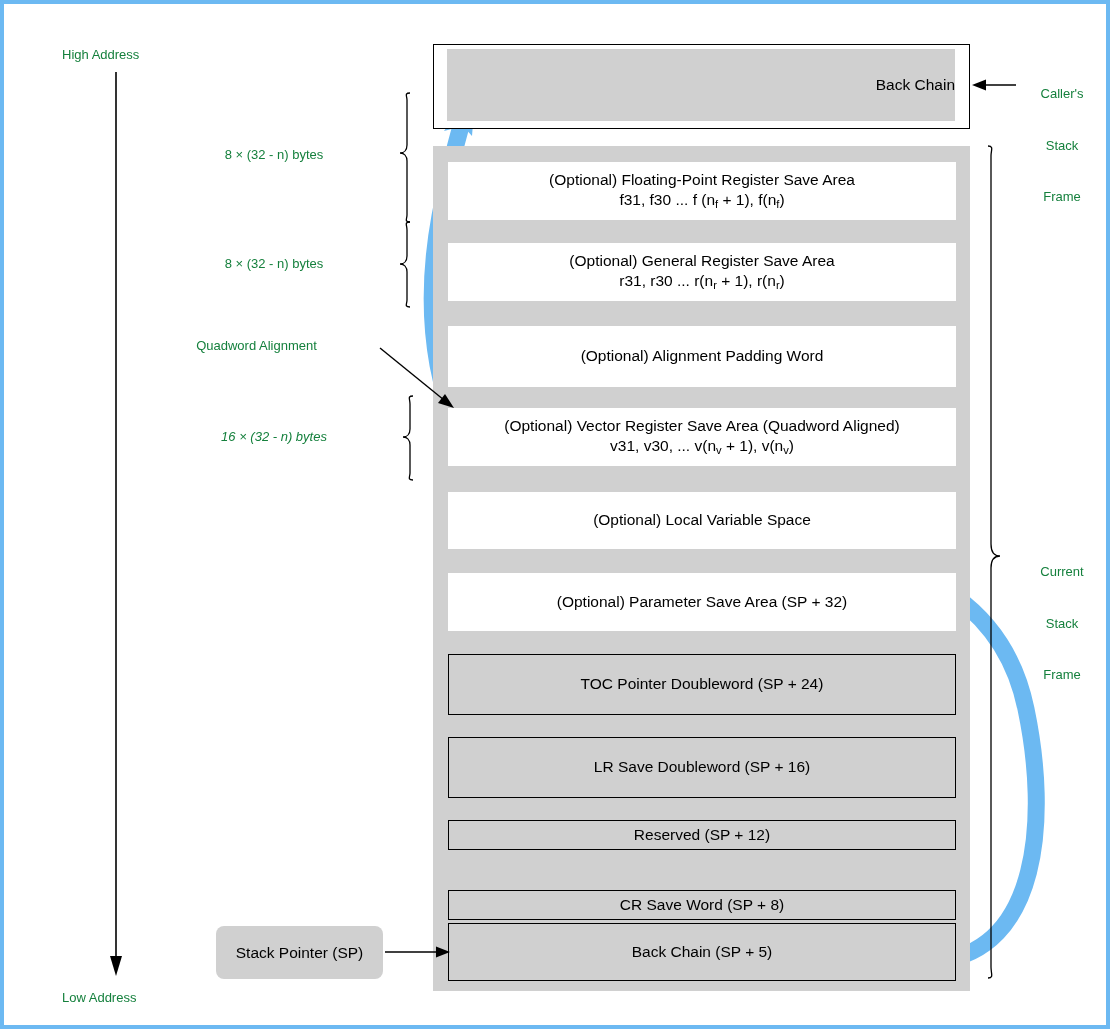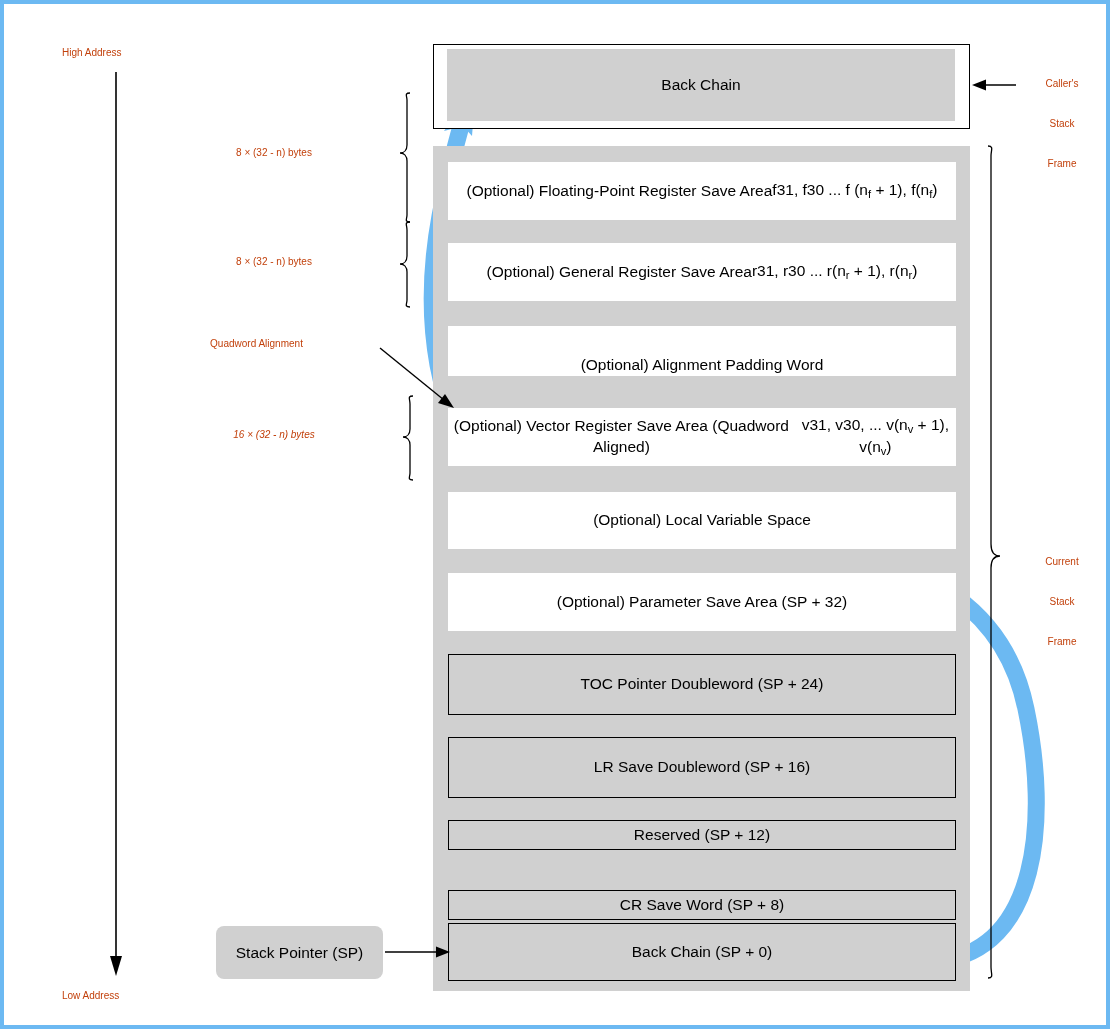--- a/index.html
+++ b/index.html
@@ -10,34 +10,34 @@
     width:1110px;height:1029px;
     box-sizing:border-box;
     border:4px solid #6cb9f2;
     background:#ffffff;
     overflow:hidden;
   }
 
   
   .lbl{
     position:absolute;
-    font-size:10px;
-    color:#c2410c;
+    font-size:13px;
+    color:#15803d;
     white-space:pre;
     line-height:1.32;
   }
   .lbl.center{text-align:center;}
   .lbl.right{text-align:center;}
 
   
   .seg{
     position:absolute;
     box-sizing:border-box;
     display:flex;
-    flex-direction:row;
+    flex-direction:column;
     align-items:center;
     justify-content:center;
     font-size:15.5px;
     color:#000;
     text-align:center;
     line-height:1.34;
   }
   .seg.white{background:#ffffff;border:none;}
   .seg.grayborder{background:#d0d0d0;border:1px solid #000;}
   .seg .l2{display:block;}
@@ -49,21 +49,21 @@
 
   .callerbox{
     position:absolute;
     box-sizing:border-box;
     border:1.6px solid #000;
     background:#ffffff;
   }
   .callerinner{
     position:absolute;
     background:#d0d0d0;
-    display:flex;align-items:center;justify-content:center;
+    display:flex;align-items:center;justify-content:flex-end;
     font-size:15.5px;color:#000;
   }
 
   .spbox{
     position:absolute;
     background:#d0d0d0;
     display:flex;align-items:center;justify-content:center;
     font-size:15.5px;color:#000;border-radius:8px;
   }
 
@@ -110,21 +110,21 @@
   <div class="seg white" style="left:444px;top:158px;width:508px;height:58px;">
     <span>(Optional) Floating-Point Register Save Area</span>
     <span class="l2">f31, f30 ... f (n<sub>f</sub> + 1), f(n<sub>f</sub>)</span>
   </div>
 
   <div class="seg white" style="left:444px;top:239px;width:508px;height:58px;">
     <span>(Optional) General Register Save Area</span>
     <span class="l2">r31, r30 ... r(n<sub>r</sub> + 1), r(n<sub>r</sub>)</span>
   </div>
 
-  <div class="seg white" style="left:444px;top:322px;width:508px;height:50px;align-items:flex-end;">
+  <div class="seg white" style="left:444px;top:322px;width:508px;height:61px;">
     <span>(Optional) Alignment Padding Word</span>
   </div>
 
   <div class="seg white" style="left:444px;top:404px;width:508px;height:58px;">
     <span>(Optional) Vector Register Save Area (Quadword Aligned)</span>
     <span class="l2">v31, v30, ... v(n<sub>v</sub> + 1), v(n<sub>v</sub>)</span>
   </div>
 
   <div class="seg white" style="left:444px;top:488px;width:508px;height:57px;">
     <span>(Optional) Local Variable Space</span>
@@ -144,21 +144,21 @@
 
   <div class="seg grayborder" style="left:444px;top:816px;width:508px;height:30px;">
     <span>Reserved (SP + 12)</span>
   </div>
 
   <div class="seg grayborder" style="left:444px;top:866px;width:508px;height:30px;margin-top:20px;">
     <span>CR Save Word (SP + 8)</span>
   </div>
 
   <div class="seg grayborder" style="left:444px;top:919px;width:508px;height:58px;">
-    <span>Back Chain (SP + 0)</span>
+    <span>Back Chain (SP + 5)</span>
   </div>
 
   <div class="spbox" style="left:212px;top:922px;width:167px;height:53px;">
     <span>Stack Pointer (SP)</span>
   </div>
 
   <div class="lbl right" style="left:150px;top:142px;width:240px;">8 × (32 - n) bytes</div>
   <div class="lbl right" style="left:150px;top:251px;width:240px;">8 × (32 - n) bytes</div>
   <div class="lbl right" style="left:130px;top:333px;width:245px;">Quadword Alignment</div>
   <div class="lbl right" style="left:150px;top:424px;width:240px;font-style:italic;">16 × (32 - n) bytes</div>

